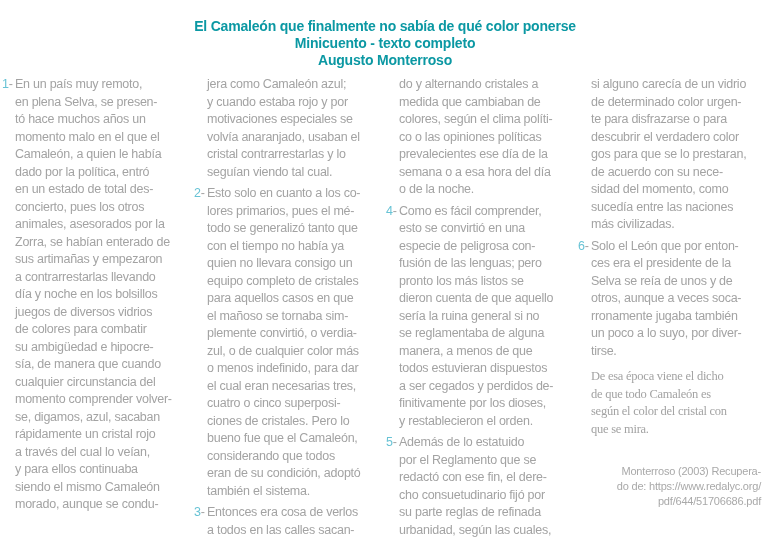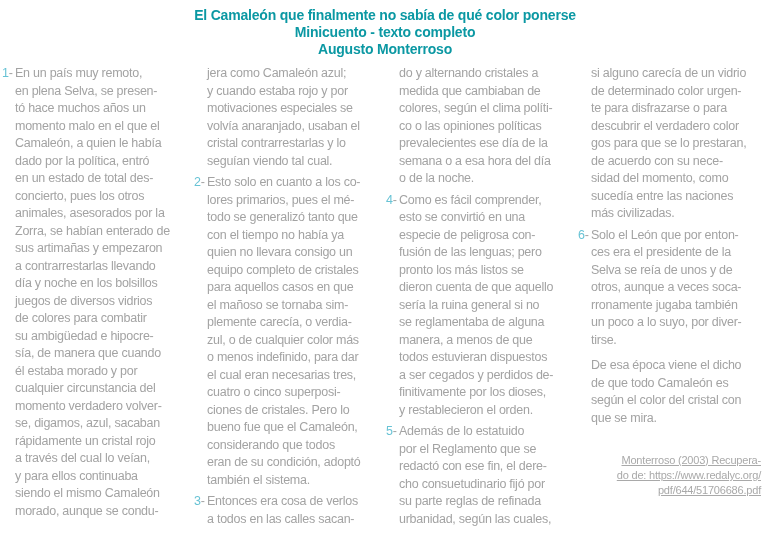--- a/index.html
+++ b/index.html
@@ -5,42 +5,42 @@
   * { margin: 0; padding: 0; box-sizing: border-box; }
   html, body { width: 770px; height: 538px; }
   body {
     background: #ffffff;
     font-family: "Liberation Sans", "DejaVu Sans", sans-serif;
     overflow: hidden;
   }
   .page { width: 770px; height: 538px; position: relative; }
   .header {
     text-align: center;
-    padding-top: 7px;
+    padding-top: 18px;
     color: #0b98a3;
     font-weight: bold;
     font-size: 14px;
     line-height: 17px;
     letter-spacing: -0.2px;
   }
   .columns {
     display: flex;
     gap: 8px;
     padding: 0 2px;
     margin-top: 7px;
     align-items: flex-start;
   }
   .col { width: 184px; flex: 0 0 auto; }
   .block {
     position: relative;
     padding-left: 13px;
     margin-bottom: 4px;
     color: #a3a3a3;
   }
-  .block.extra-gap { margin-top: 8px; }
+  .block.extra-gap { margin-top: 8px; font-family: Liberation Serif, serif; }
   .marker {
     position: absolute;
     left: 0;
     top: 0;
     font-size: 12.5px;
     line-height: 17.5px;
     letter-spacing: -0.25px;
   }
   .marker .num { color: #68c3d5; }
   .marker .dash { color: #a3a3a3; }
@@ -48,21 +48,20 @@
     font-size: 12.5px;
     line-height: 17.5px;
     letter-spacing: -0.25px;
     white-space: nowrap;
   }
   .citation {
     margin-top: 26px;
     text-align: right;
     color: #a9a9a9;
     padding-right: 1px;
-    text-decoration: underline;
   }
   .cit-line {
     font-size: 11px;
     line-height: 15px;
     letter-spacing: -0.2px;
     white-space: nowrap;
   }
 </style>
 </head>
 <body>
@@ -87,23 +86,22 @@
           <div class="line">concierto, pues los otros</div>
           <div class="line">animales, asesorados por la</div>
           <div class="line">Zorra, se habían enterado de</div>
           <div class="line">sus artimañas y empezaron</div>
           <div class="line">a contrarrestarlas llevando</div>
           <div class="line">día y noche en los bolsillos</div>
           <div class="line">juegos de diversos vidrios</div>
           <div class="line">de colores para combatir</div>
           <div class="line">su ambigüedad e hipocre-</div>
           <div class="line">sía, de manera que cuando</div>
-          <div class="line">él estaba morado y por</div>
           <div class="line">cualquier circunstancia del</div>
-          <div class="line">momento verdadero volver-</div>
+          <div class="line">momento comprender volver-</div>
           <div class="line">se, digamos, azul, sacaban</div>
           <div class="line">rápidamente un cristal rojo</div>
           <div class="line">a través del cual lo veían,</div>
           <div class="line">y para ellos continuaba</div>
           <div class="line">siendo el mismo Camaleón</div>
           <div class="line">morado, aunque se condu-</div>
         </div>
       </div>
       <div class="col">
         <div class="block">
@@ -117,21 +115,21 @@
         <div class="block">
           <span class="marker"><span class="num">2</span><span class="dash">-</span></span>
           <div class="line">Esto solo en cuanto a los co-</div>
           <div class="line">lores primarios, pues el mé-</div>
           <div class="line">todo se generalizó tanto que</div>
           <div class="line">con el tiempo no había ya</div>
           <div class="line">quien no llevara consigo un</div>
           <div class="line">equipo completo de cristales</div>
           <div class="line">para aquellos casos en que</div>
           <div class="line">el mañoso se tornaba sim-</div>
-          <div class="line">plemente carecía, o verdia-</div>
+          <div class="line">plemente convirtió, o verdia-</div>
           <div class="line">zul, o de cualquier color más</div>
           <div class="line">o menos indefinido, para dar</div>
           <div class="line">el cual eran necesarias tres,</div>
           <div class="line">cuatro o cinco superposi-</div>
           <div class="line">ciones de cristales. Pero lo</div>
           <div class="line">bueno fue que el Camaleón,</div>
           <div class="line">considerando que todos</div>
           <div class="line">eran de su condición, adoptó</div>
           <div class="line">también el sistema.</div>
         </div>

